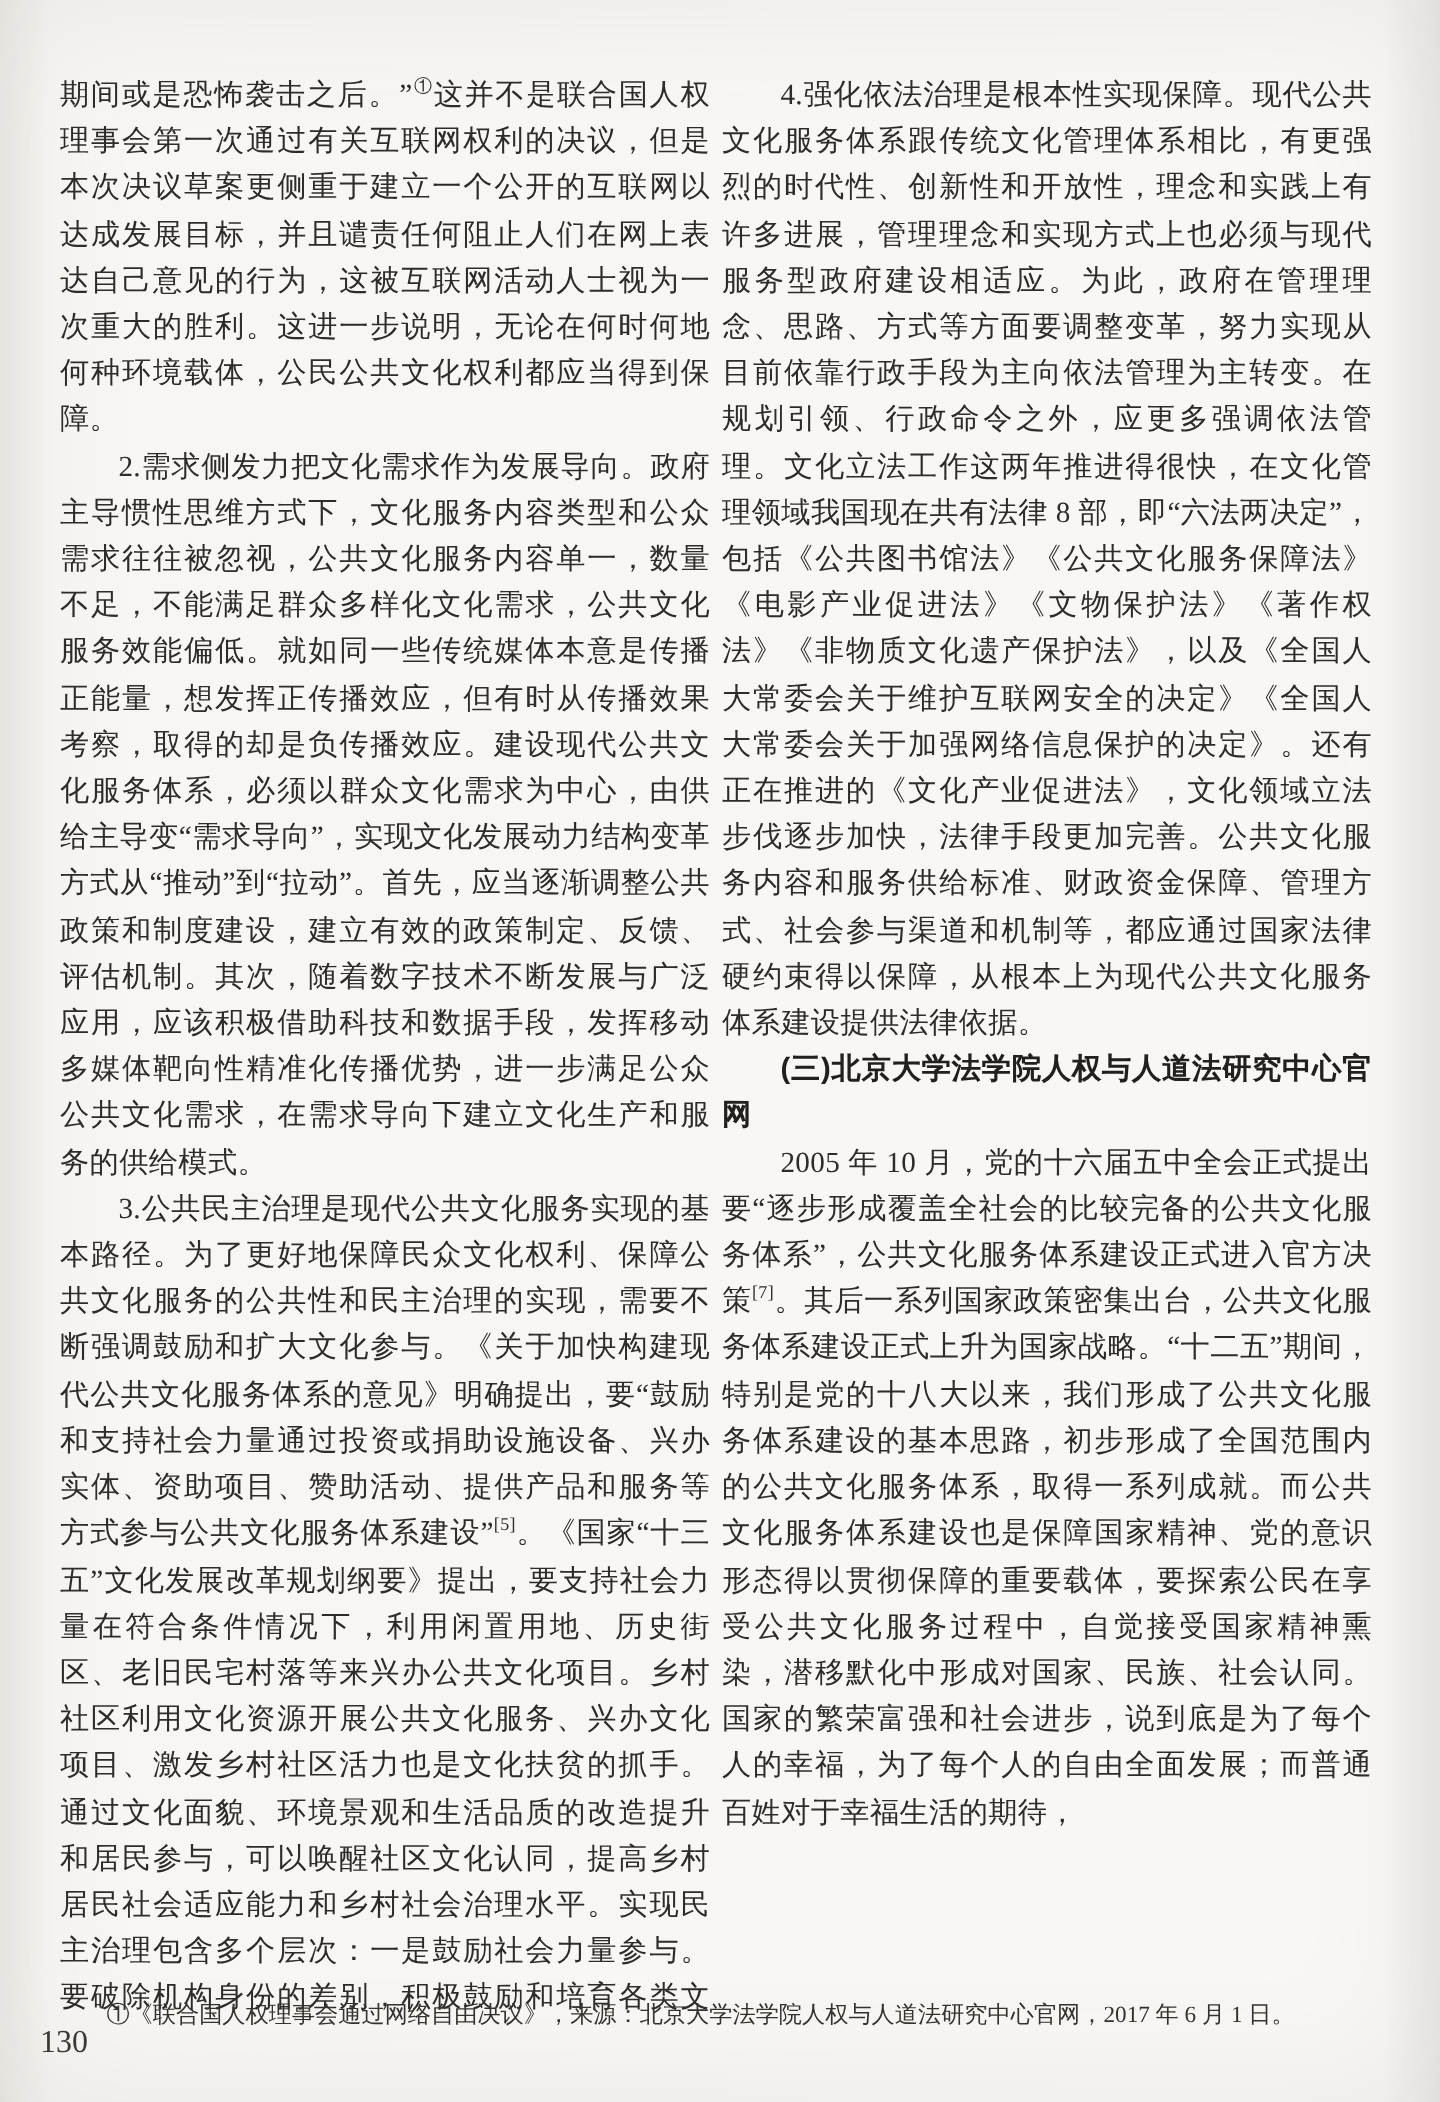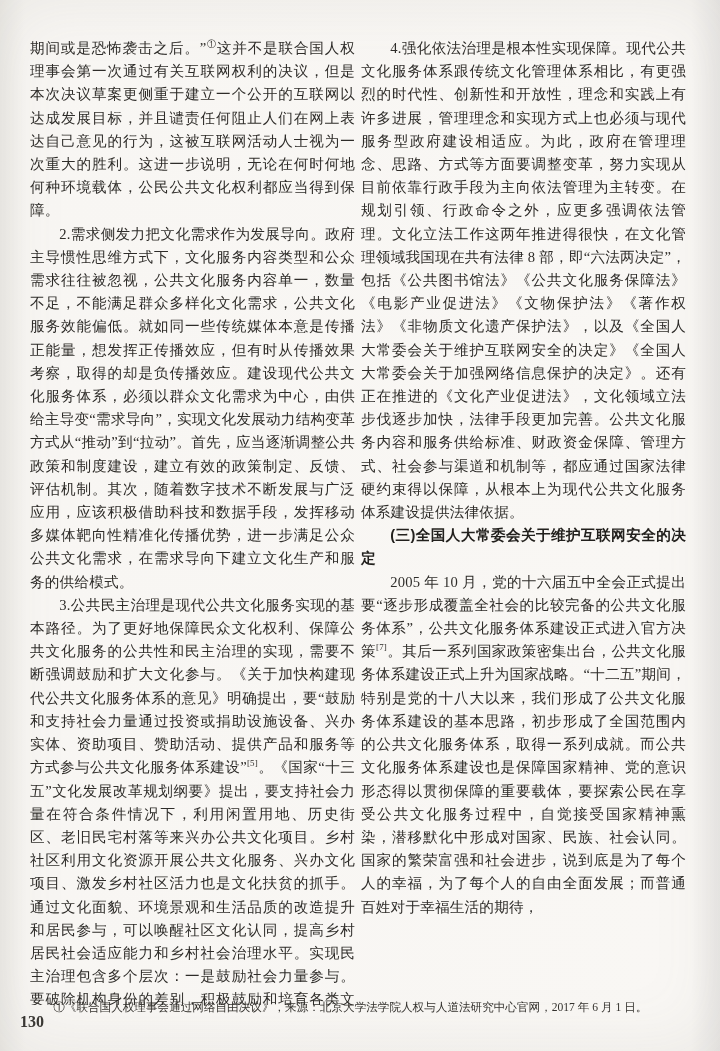--- a/index.html
+++ b/index.html
@@ -42,38 +42,37 @@
   .footnote{
     position:absolute;left:30px;top:1000px;width:664px;
     font-size:11.6px;line-height:16px;
     text-indent:2em;color:#34322e;
     white-space:nowrap;overflow:hidden;
   }
   .page-number{
     position:absolute;left:20px;top:1013px;
     font-size:16px;color:#3a3834;
     font-family:"Liberation Serif","DejaVu Serif",serif;
-    font-weight:bold;
   }
 </style>
 </head>
 <body>
 
 <div class="page">
   <div class="text-columns">
 
     <div class="col">
       <p class="para no-indent">期间或是恐怖袭击之后。”<sup>①</sup>这并不是联合国人权理事会第一次通过有关互联网权利的决议，但是本次决议草案更侧重于建立一个公开的互联网以达成发展目标，并且谴责任何阻止人们在网上表达自己意见的行为，这被互联网活动人士视为一次重大的胜利。这进一步说明，无论在何时何地何种环境载体，公民公共文化权利都应当得到保障。</p>
       <p class="para">2.需求侧发力把文化需求作为发展导向。政府主导惯性思维方式下，文化服务内容类型和公众需求往往被忽视，公共文化服务内容单一，数量不足，不能满足群众多样化文化需求，公共文化服务效能偏低。就如同一些传统媒体本意是传播正能量，想发挥正传播效应，但有时从传播效果考察，取得的却是负传播效应。建设现代公共文化服务体系，必须以群众文化需求为中心，由供给主导变“需求导向”，实现文化发展动力结构变革方式从“推动”到“拉动”。首先，应当逐渐调整公共政策和制度建设，建立有效的政策制定、反馈、评估机制。其次，随着数字技术不断发展与广泛应用，应该积极借助科技和数据手段，发挥移动多媒体靶向性精准化传播优势，进一步满足公众公共文化需求，在需求导向下建立文化生产和服务的供给模式。</p>
       <p class="para">3.公共民主治理是现代公共文化服务实现的基本路径。为了更好地保障民众文化权利、保障公共文化服务的公共性和民主治理的实现，需要不断强调鼓励和扩大文化参与。《关于加快构建现代公共文化服务体系的意见》明确提出，要“鼓励和支持社会力量通过投资或捐助设施设备、兴办实体、资助项目、赞助活动、提供产品和服务等方式参与公共文化服务体系建设”<sup>[5]</sup>。《国家“十三五”文化发展改革规划纲要》提出，要支持社会力量在符合条件情况下，利用闲置用地、历史街区、老旧民宅村落等来兴办公共文化项目。乡村社区利用文化资源开展公共文化服务、兴办文化项目、激发乡村社区活力也是文化扶贫的抓手。通过文化面貌、环境景观和生活品质的改造提升和居民参与，可以唤醒社区文化认同，提高乡村居民社会适应能力和乡村社会治理水平。实现民主治理包含多个层次：一是鼓励社会力量参与。要破除机构身份的差别，积极鼓励和培育各类文化机构，壮大文化产品生产和服务主体力量。二是鼓励社会对公共文化服务机构的多元化管理。这就要求推动公共文化服务机构法人治理结构改革，广泛吸纳社会力量参与公共文化机构管理，不论是公共文化设施建设服务，还是具体运营管理。</p>
     </div>
 
     <div class="col">
       <p class="para">4.强化依法治理是根本性实现保障。现代公共文化服务体系跟传统文化管理体系相比，有更强烈的时代性、创新性和开放性，理念和实践上有许多进展，管理理念和实现方式上也必须与现代服务型政府建设相适应。为此，政府在管理理念、思路、方式等方面要调整变革，努力实现从目前依靠行政手段为主向依法管理为主转变。在规划引领、行政命令之外，应更多强调依法管理。文化立法工作这两年推进得很快，在文化管理领域我国现在共有法律 8 部，即“六法两决定”，包括《公共图书馆法》《公共文化服务保障法》《电影产业促进法》《文物保护法》《著作权法》《非物质文化遗产保护法》，以及《全国人大常委会关于维护互联网安全的决定》《全国人大常委会关于加强网络信息保护的决定》。还有正在推进的《文化产业促进法》，文化领域立法步伐逐步加快，法律手段更加完善。公共文化服务内容和服务供给标准、财政资金保障、管理方式、社会参与渠道和机制等，都应通过国家法律硬约束得以保障，从根本上为现代公共文化服务体系建设提供法律依据。</p>
-      <p class="para heading">(三)全国人大常委会关于维护互联网安全的决定</p>
+      <p class="para heading">(三)北京大学法学院人权与人道法研究中心官网</p>
       <p class="para">2005 年 10 月，党的十六届五中全会正式提出要“逐步形成覆盖全社会的比较完备的公共文化服务体系”，公共文化服务体系建设正式进入官方决策<sup>[7]</sup>。其后一系列国家政策密集出台，公共文化服务体系建设正式上升为国家战略。“十二五”期间，特别是党的十八大以来，我们形成了公共文化服务体系建设的基本思路，初步形成了全国范围内的公共文化服务体系，取得一系列成就。而公共文化服务体系建设也是保障国家精神、党的意识形态得以贯彻保障的重要载体，要探索公民在享受公共文化服务过程中，自觉接受国家精神熏染，潜移默化中形成对国家、民族、社会认同。国家的繁荣富强和社会进步，说到底是为了每个人的幸福，为了每个人的自由全面发展；而普通百姓对于幸福生活的期待，</p>
     </div>
 
   </div>
 
   <div class="footnote">①《联合国人权理事会通过网络自由决议》，来源：北京大学法学院人权与人道法研究中心官网，2017 年 6 月 1 日。</div>
 
   <div class="page-number">130</div>
 </div>
 

